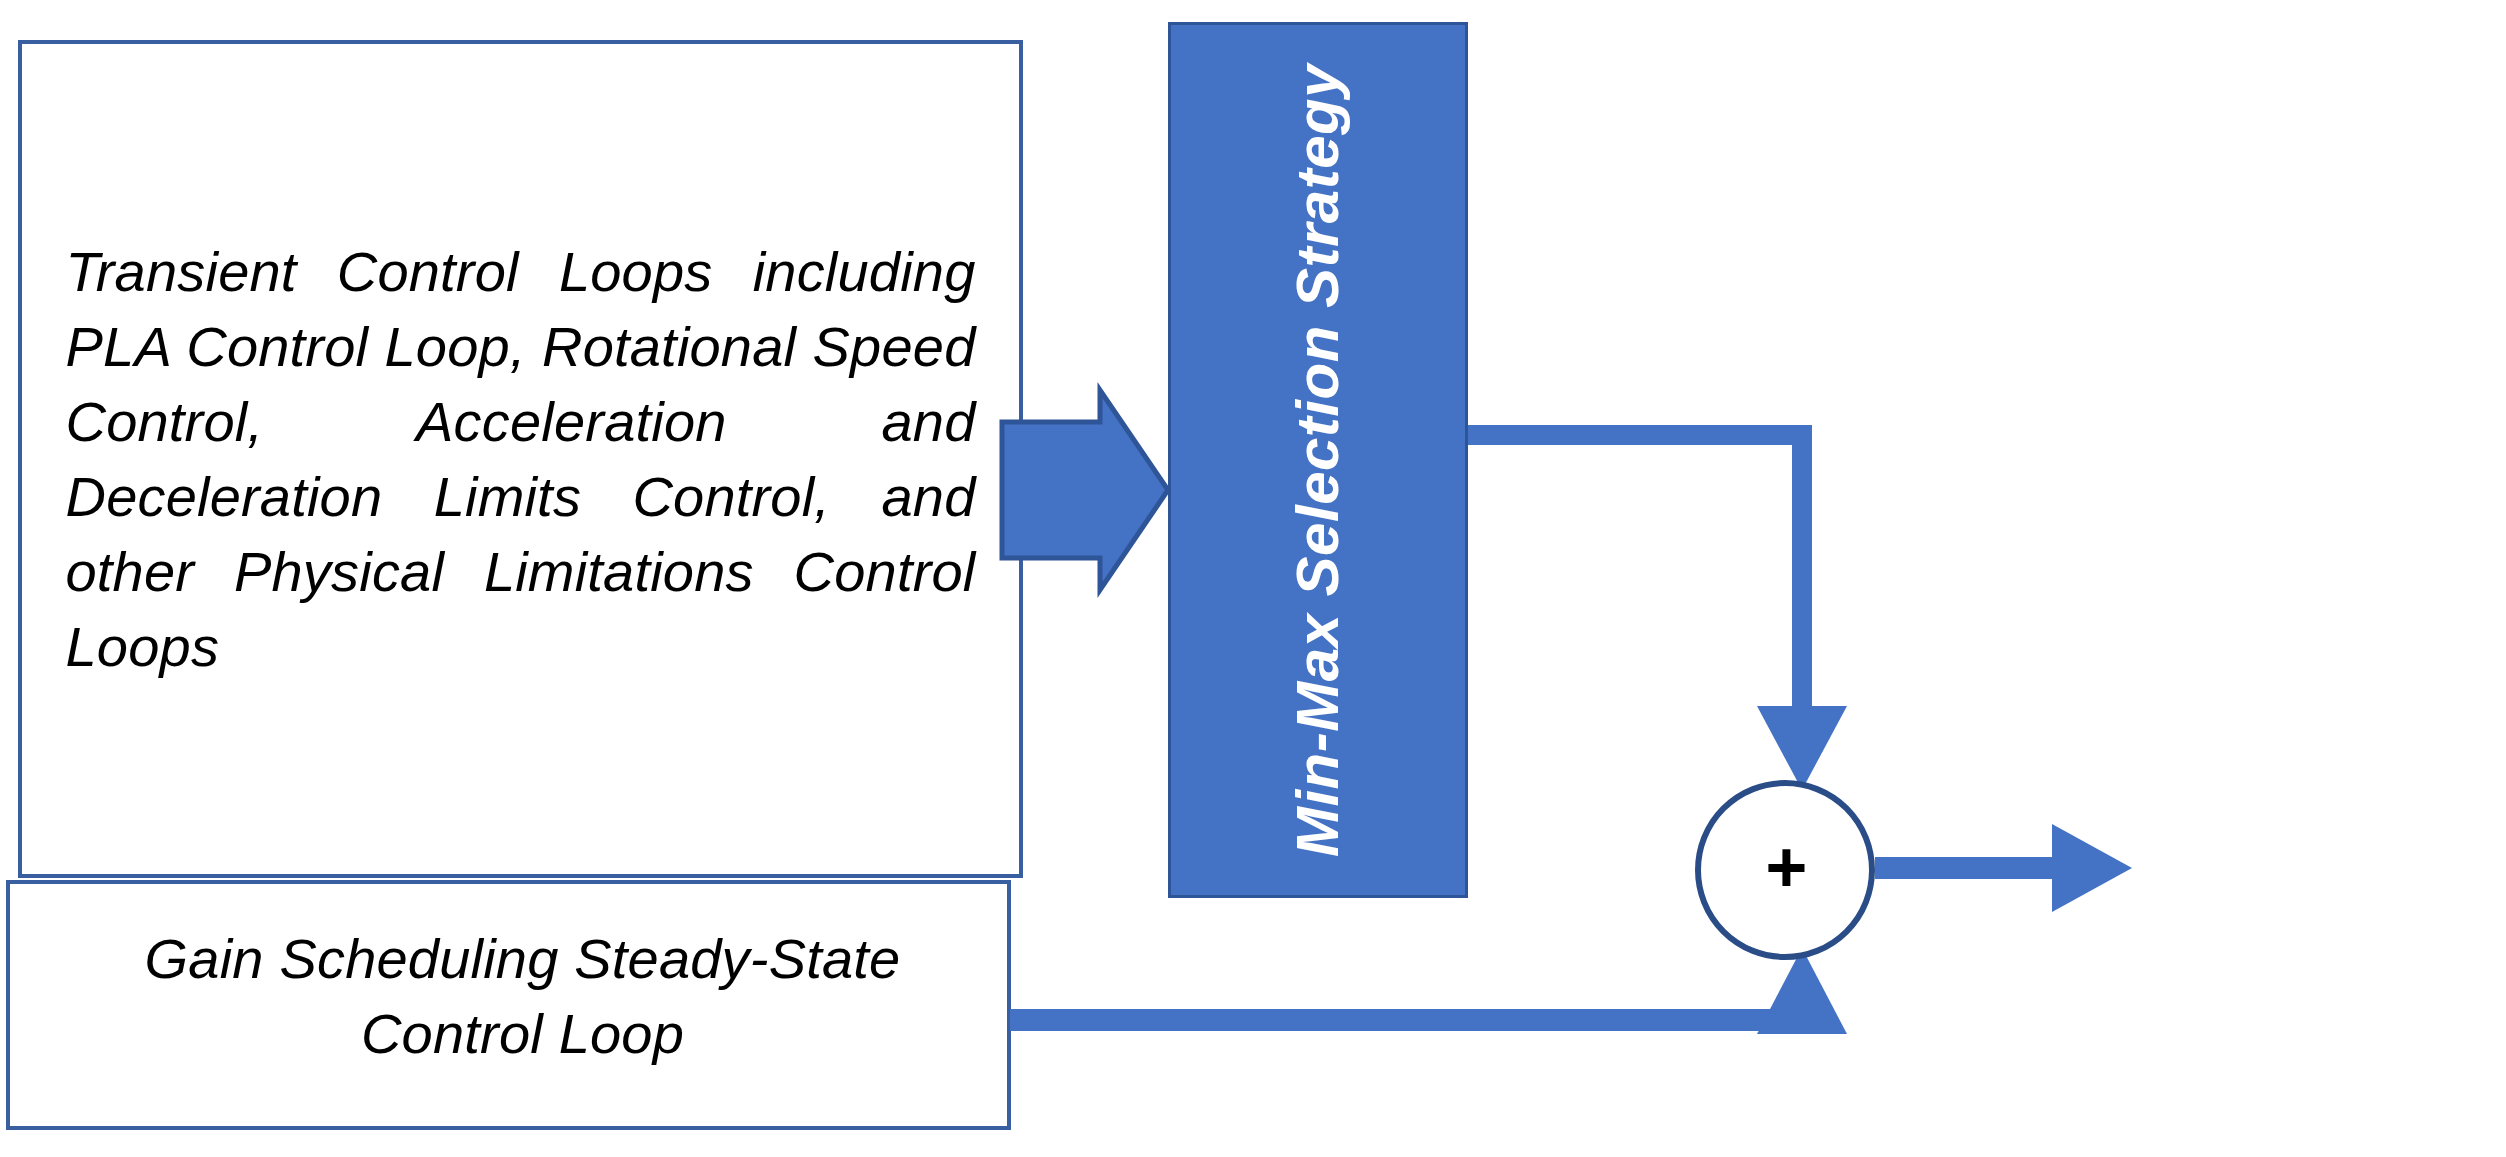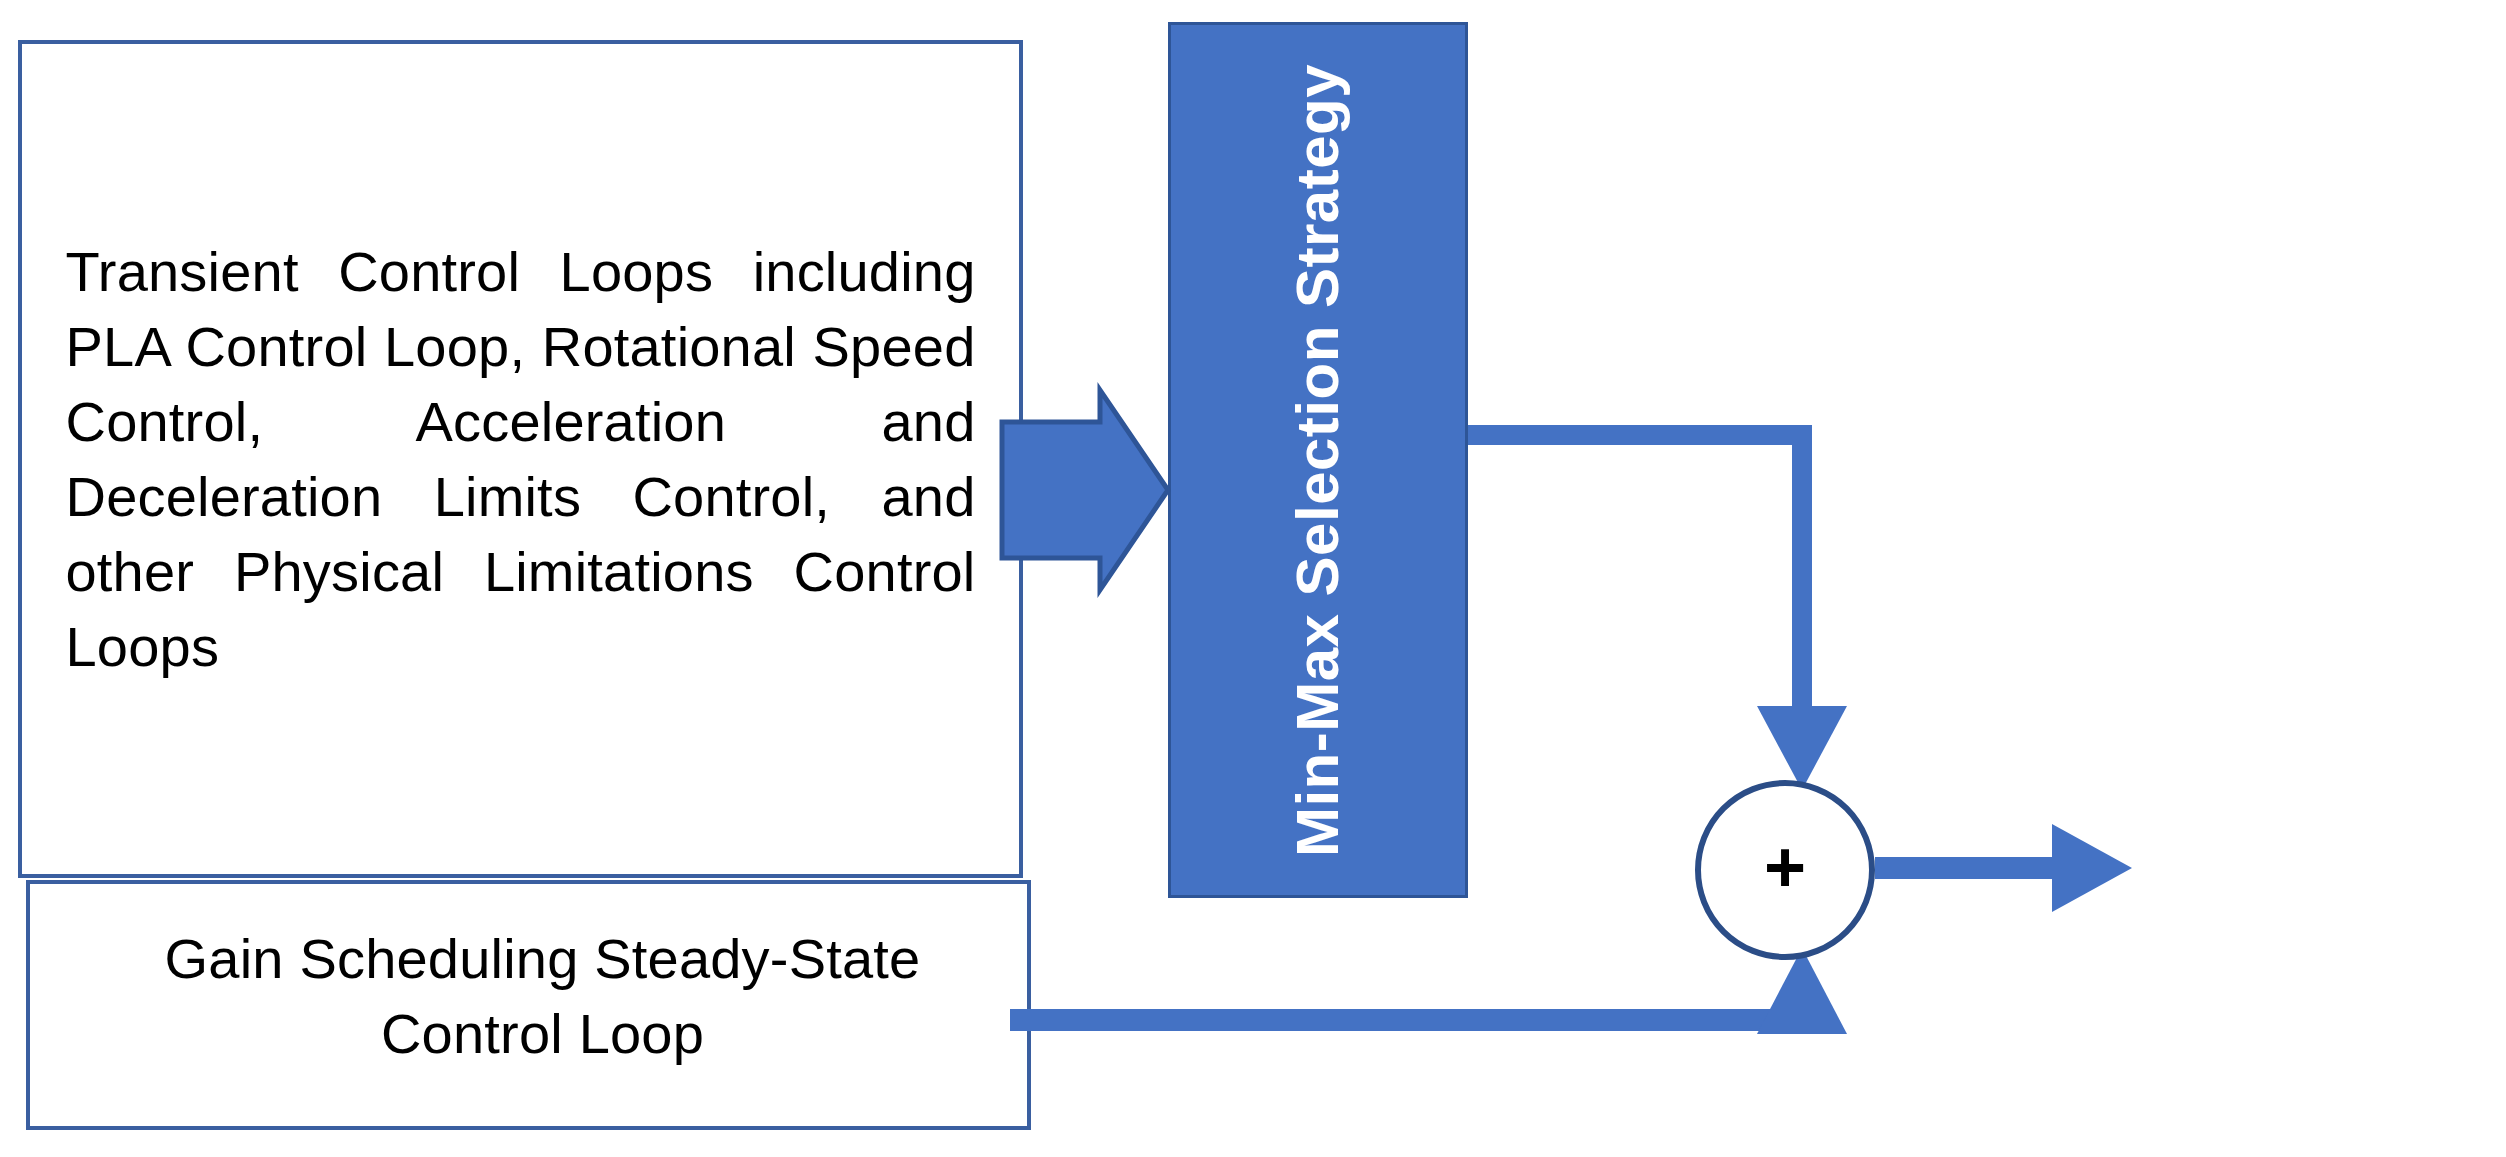--- a/index.html
+++ b/index.html
@@ -9,40 +9,41 @@
   }
   body {
     font-family: "Liberation Sans", sans-serif;
   }
   #canvas {
     position: relative;
     width: 2506px;
     height: 1157px;
     background: #ffffff;
     overflow: hidden;
+    font-style: italic;
   }
 
   
   .textbox {
     position: absolute;
     background: #ffffff;
     border: 4px solid #3A5FA0;
     box-sizing: border-box;
     display: flex;
     align-items: center;
     justify-content: center;
   }
   #transient-box {
     left: 18px;
     top: 40px;
     width: 1005px;
     height: 838px;
   }
   #gain-box {
-    left: 26px;
+    left: 6px;
     top: 880px;
     width: 1005px;
     height: 250px;
     padding-left: 28px;
   }
   .tb-text {
     color: #000000;
     font-size: 56px;
     line-height: 1.34;
     letter-spacing: 0.2px;

